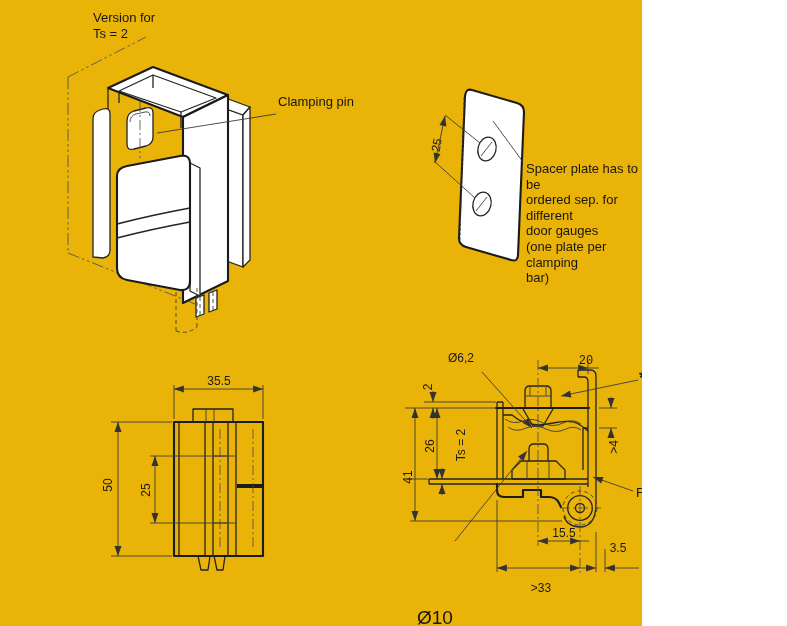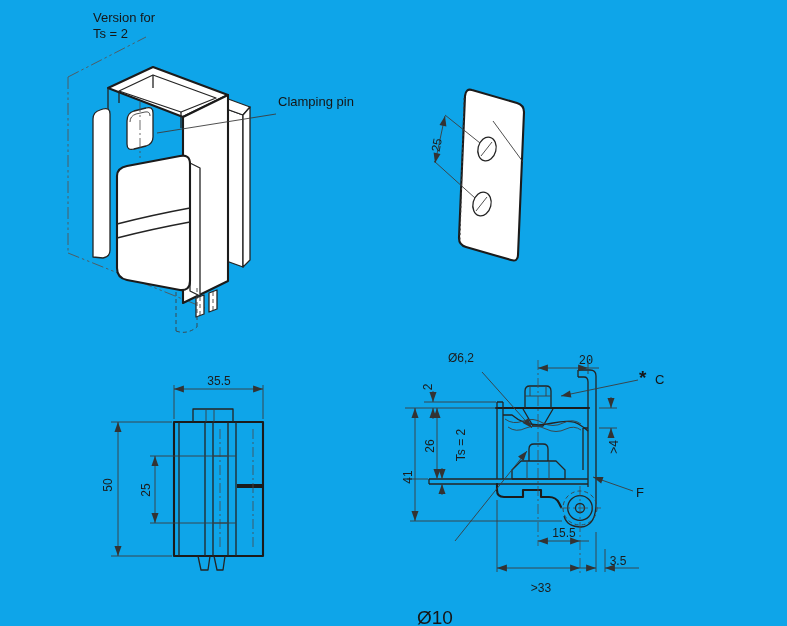--- a/index.html
+++ b/index.html
@@ -1,16 +1,16 @@
 <!DOCTYPE html>
 <html><head>
 <meta charset="utf-8">
 <style>
   html,body { margin:0; padding:0; background:#fff; }
-  #sheet { position:relative; width:787px; height:626px; background:#0ea5e9; overflow:hidden;
+  #sheet { position:relative; width:642px; height:626px; background:#eab308; overflow:hidden;
            font-family:"Liberation Sans", sans-serif; color:#161616; }
   svg { position:absolute; left:0; top:0; }
   .t  { stroke:#1b1b1b; stroke-width:2.1; fill:none; stroke-linejoin:round; stroke-linecap:round; }
   .m  { stroke:#242424; stroke-width:1.3; fill:none; stroke-linejoin:round; }
   .n  { stroke:#3c3c3c; stroke-width:0.9; fill:none; }
   .cl { stroke:#4a4a4a; stroke-width:0.8; fill:none; stroke-dasharray:10 3 2 3; }
   .ph { stroke:#555;    stroke-width:0.9; fill:none; stroke-dasharray:12 3 2.5 3 2.5 3; }
   .hd { stroke:#3f3f3f; stroke-width:0.9; fill:none; stroke-dasharray:4 3; }
   .dt { stroke:#3f3f3f; stroke-width:0.9; fill:none; stroke-dasharray:2 2.5; }
   .wf { fill:#ffffff; }
@@ -153,35 +153,40 @@
     <path class="n" d="M638,380 L561,396" marker-end="url(#ma)"></path>
     <path class="n" d="M633,491 L593,477" marker-end="url(#ma)"></path>
   </g>
 </svg>
 
 <div class="lbl" style="left:93px; top:10px;">Version for
 Ts = 2</div>
 <div class="lbl" style="left:278px; top:94px;">Clamping pin</div>
 
 <div class="dim r80" style="left:437px; top:145px;">25</div>
+<div class="lbl" style="left:526px; top:161px;">Spacer plate has to be
+ordered sep. for different
+door gauges
+(one plate per clamping
+bar)</div>
 
 <div class="dim ctr" style="left:219px; top:381px;">35.5</div>
 <div class="dim r90" style="left:108px; top:485px;">50</div>
 <div class="dim r90" style="left:146px; top:490px;">25</div>
 
 <div class="dim" style="left:448px; top:352px;">Ø6,2</div>
 <div class="dim ctr" style="left:586px; top:361px;font-family:Liberation Mono, monospace;">20</div>
 <div class="dim r90" style="left:428px; top:387px;">2</div>
 <div class="dim r90" style="left:430px; top:446px;">26</div>
 <div class="dim r90" style="left:461px; top:445px;">Ts = 2</div>
 <div class="dim r90" style="left:408px; top:477px;">41</div>
 <div class="dim r90" style="left:614px; top:447px;">&gt;4</div>
 <div class="dim ctr" style="left:564px; top:533px;text-align:right;">15.5</div>
 <div class="dim ctr" style="left:541px; top:561px;margin-top:27px;">&gt;33</div>
-<div class="dim ctr" style="left:618px; top:561px;">3.5</div>
+<div class="dim ctr" style="left:618px; top:548px;">3.5</div>
 <div class="lbl" style="left:417px; top:572px; font-size:19px;margin-top:35px;">Ø10
 M10</div>
 
 <div class="star" style="left:639px; top:368px;">*</div>
 <div class="lbl" style="left:655px; top:372px;">C</div>
 <div class="lbl" style="left:636px; top:485px;">F</div>
 
 </div>
 
 </body></html>

